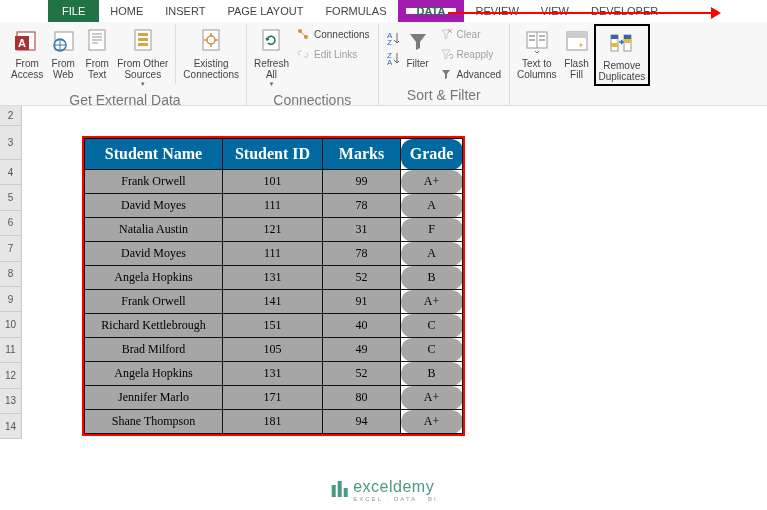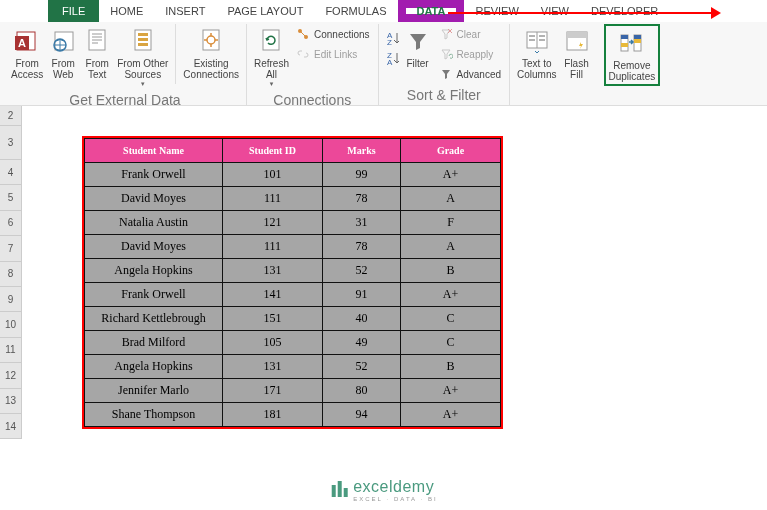--- a/index.html
+++ b/index.html
@@ -18,39 +18,39 @@
 
 .ribbon { display: flex; background: #f7f7f7; border-bottom: 1px solid #ddd; height: 84px; padding: 2px 0 0 4px; }
 .group { display: flex; flex-direction: column; align-items: center; border-right: 1px solid #ddd; padding: 0 4px; position: relative; }
 .group-items { display: flex; align-items: flex-start; flex: 1; }
 .group-label { font-size: 14px; color: #777; padding: 2px 0; }
 .cmd { display: flex; flex-direction: column; align-items: center; justify-content: flex-start; padding: 2px 3px; cursor: pointer; font-size: 10px; color: #444; text-align: center; line-height: 1.1; }
 .cmd-icon { width: 28px; height: 30px; display: flex; align-items: center; justify-content: center; margin-bottom: 2px; }
 .cmd-small { display: flex; align-items: center; padding: 1px 4px; font-size: 10px; color: #444; cursor: pointer; gap: 4px; height: 20px; }
 .small-icon { width: 14px; height: 14px; display: inline-flex; align-items: center; justify-content: center; }
 .stack { display: flex; flex-direction: column; }
-.highlight { border: 2px solid #15803d; margin-left: 10px; }
+.highlight { border: 2px solid #000000; }
 .dd { font-size: 7px; color: #666; }
 
 
 svg { display: block; }
 
 
 .sheet { position: relative; }
 .rowheads { position: absolute; left: 0; top: 0; width: 22px; }
 .rowhead { background: #e6e6e6; border-right: 1px solid #ccc; border-bottom: 1px solid #ccc; font-size: 10px; color: #555; text-align: center; height: 25.4px; display: flex; align-items: center; justify-content: center; }
 
 .data-area { position: absolute; left: 82px; top: 30px; border: 2px solid red; }
 table.data { border-collapse: collapse; }
-table.data th { background: #ec4899; color: #fff; font-weight: bold; font-size: 10px; padding: 6px 4px; border: 1px solid #111; font-family: Georgia, serif; }
+table.data th { background: #0369a1; color: #fff; font-weight: bold; font-size: 16px; padding: 6px 4px; border: 1px solid #111; font-family: Georgia, serif; }
 table.data td { background: #a6a6a6; border: 1px solid #111; font-size: 12px; text-align: center; padding: 4px 6px; font-family: Georgia, serif; color: #000; }
 table.data th:nth-child(1), table.data td:nth-child(1) { width: 138px; }
 table.data th:nth-child(2), table.data td:nth-child(2) { width: 100px; }
 table.data th:nth-child(3), table.data td:nth-child(3) { width: 78px; margin-left: 11px; }
-table.data th:nth-child(4), table.data td:nth-child(4) { width: 100px; }
+table.data th:nth-child(4), table.data td:nth-child(4) { width: 62px; border-radius: 12px; }
 
 
 .logo { position: absolute; bottom: 8px; left: 50%; transform: translateX(-50%); display: flex; align-items: center; gap: 2px; }
 .logo-text { font-size: 16px; color: #4a9a7f; letter-spacing: 0.5px; }
 .logo-sub { font-size: 6px; color: #999; letter-spacing: 2px; }
 </style>
 </head>
 <body>
 
 <div class="tabs">

